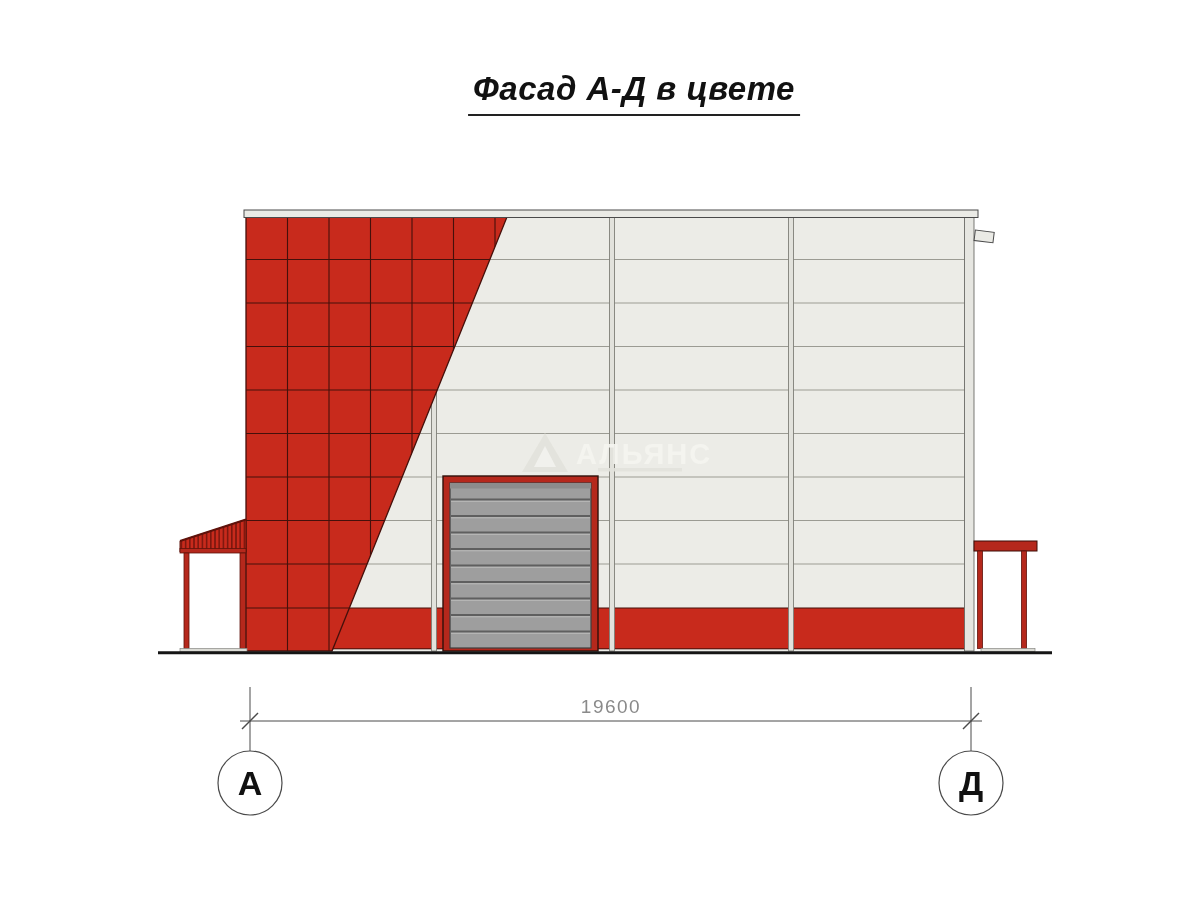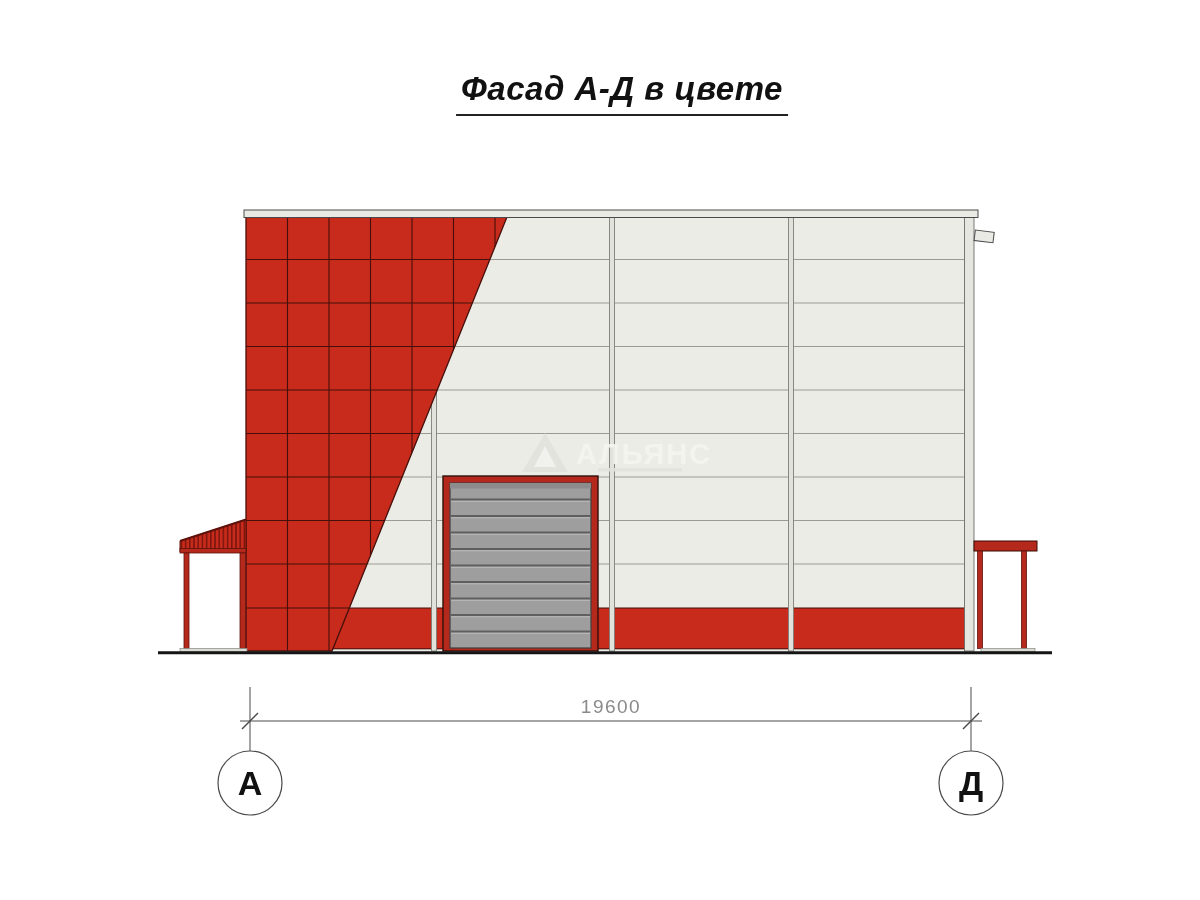--- a/index.html
+++ b/index.html
@@ -9,21 +9,21 @@
     font-family:"Liberation Sans", sans-serif;
     position:relative;
     overflow:hidden;
   }
   .canvas{position:absolute;inset:0;width:1200px;height:900px;}
   .title{
     position:absolute;
     top:70px;
     left:50%;
     transform:translateX(-50%);
-    margin-left:22px;
+    margin-left:34px;
     text-align:center;
     white-space:nowrap;
   }
   .title span{
     display:inline-block;
     font-size:33px;
     font-style:italic;
     font-weight:bold;
     color:#111;
     letter-spacing:0.5px;

